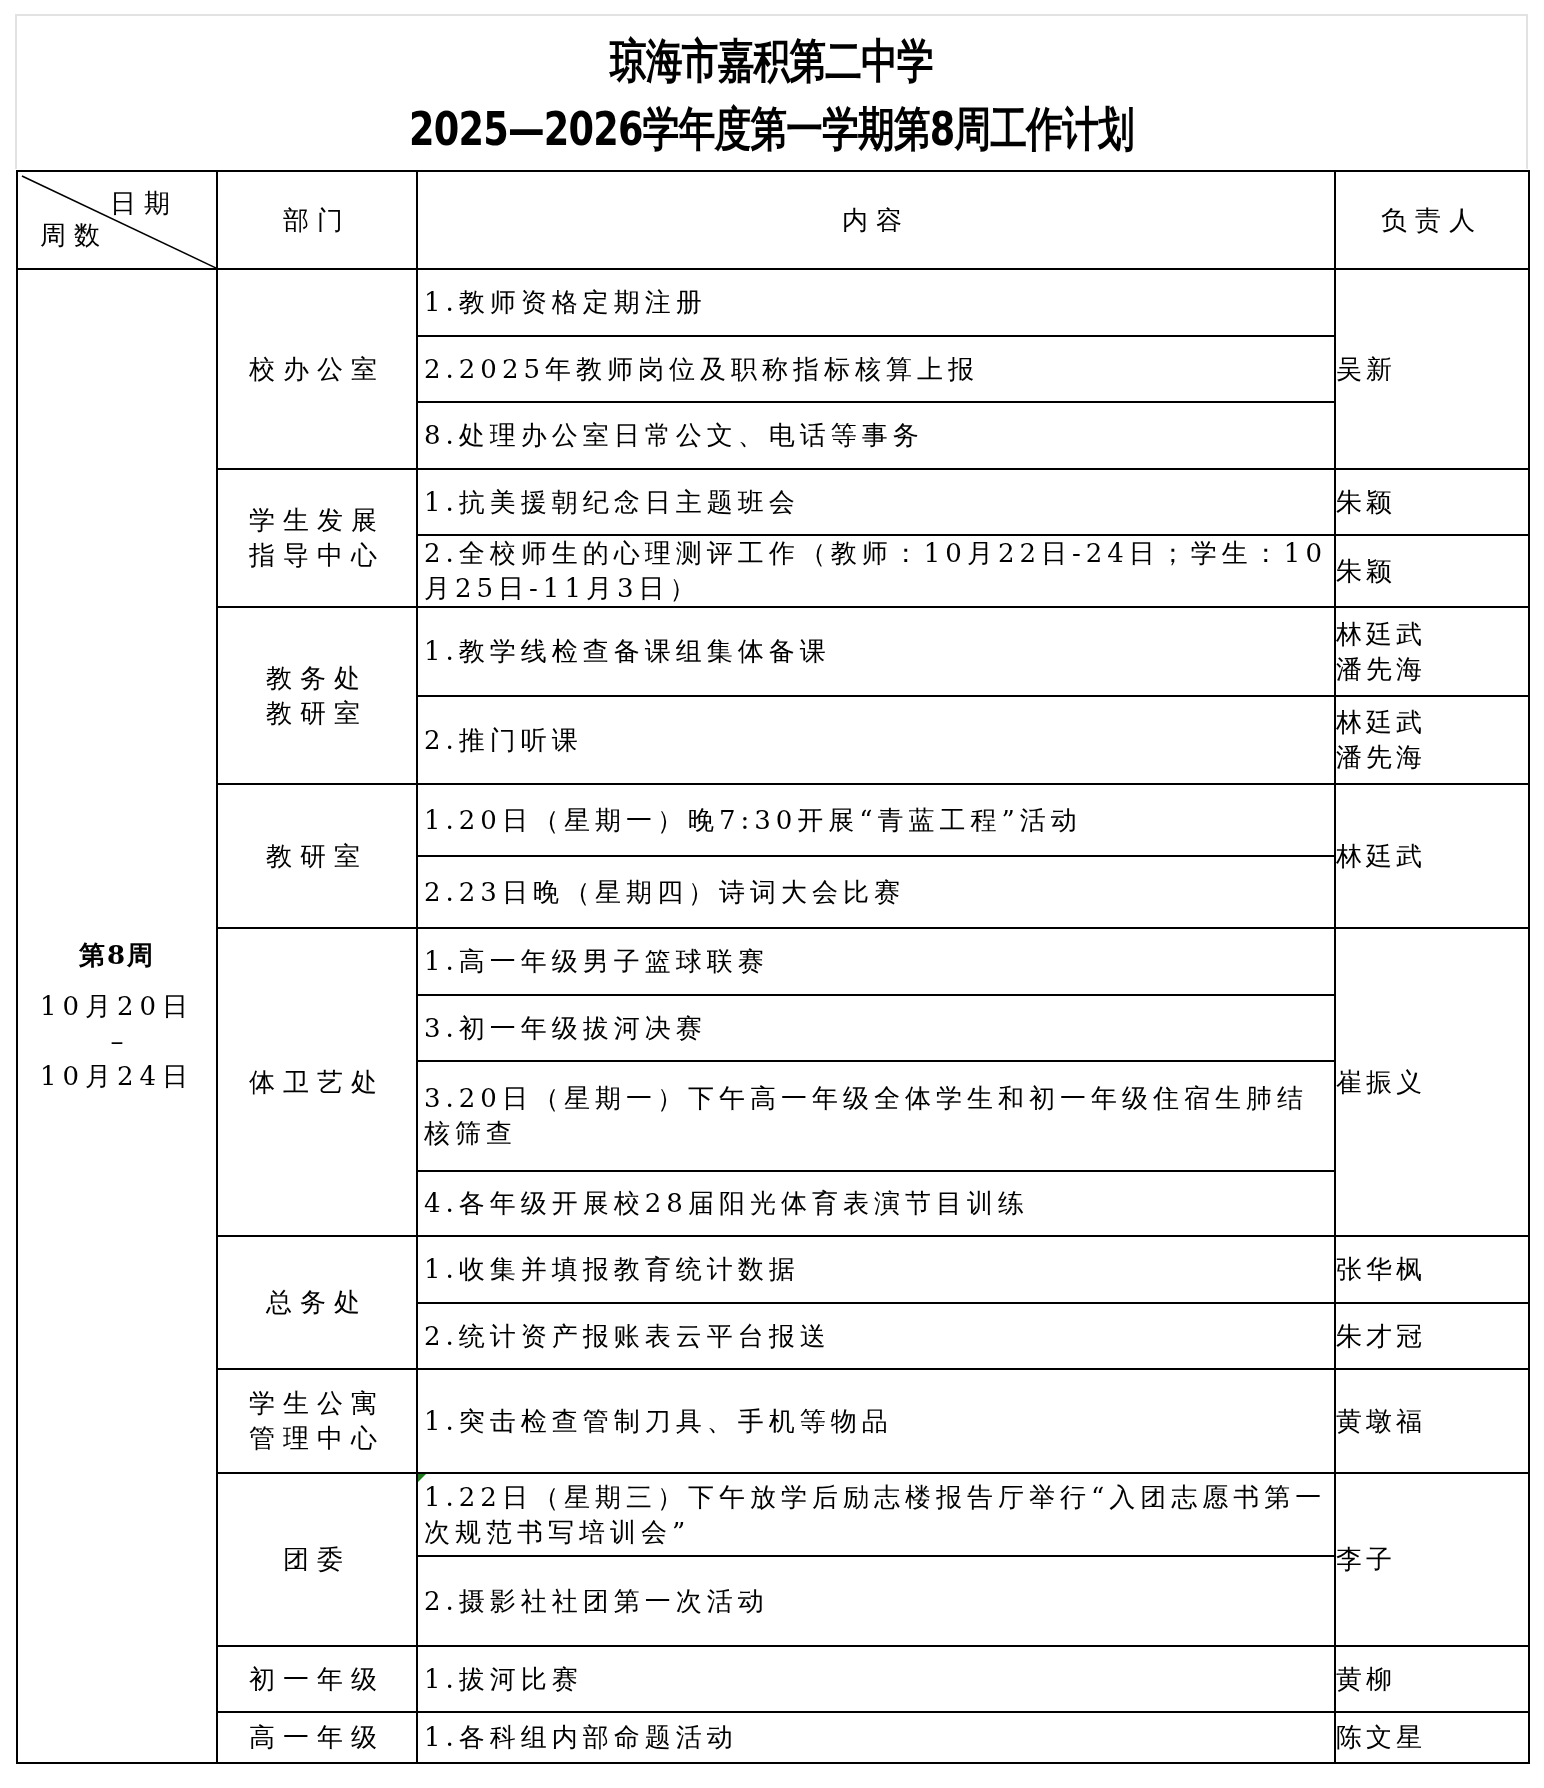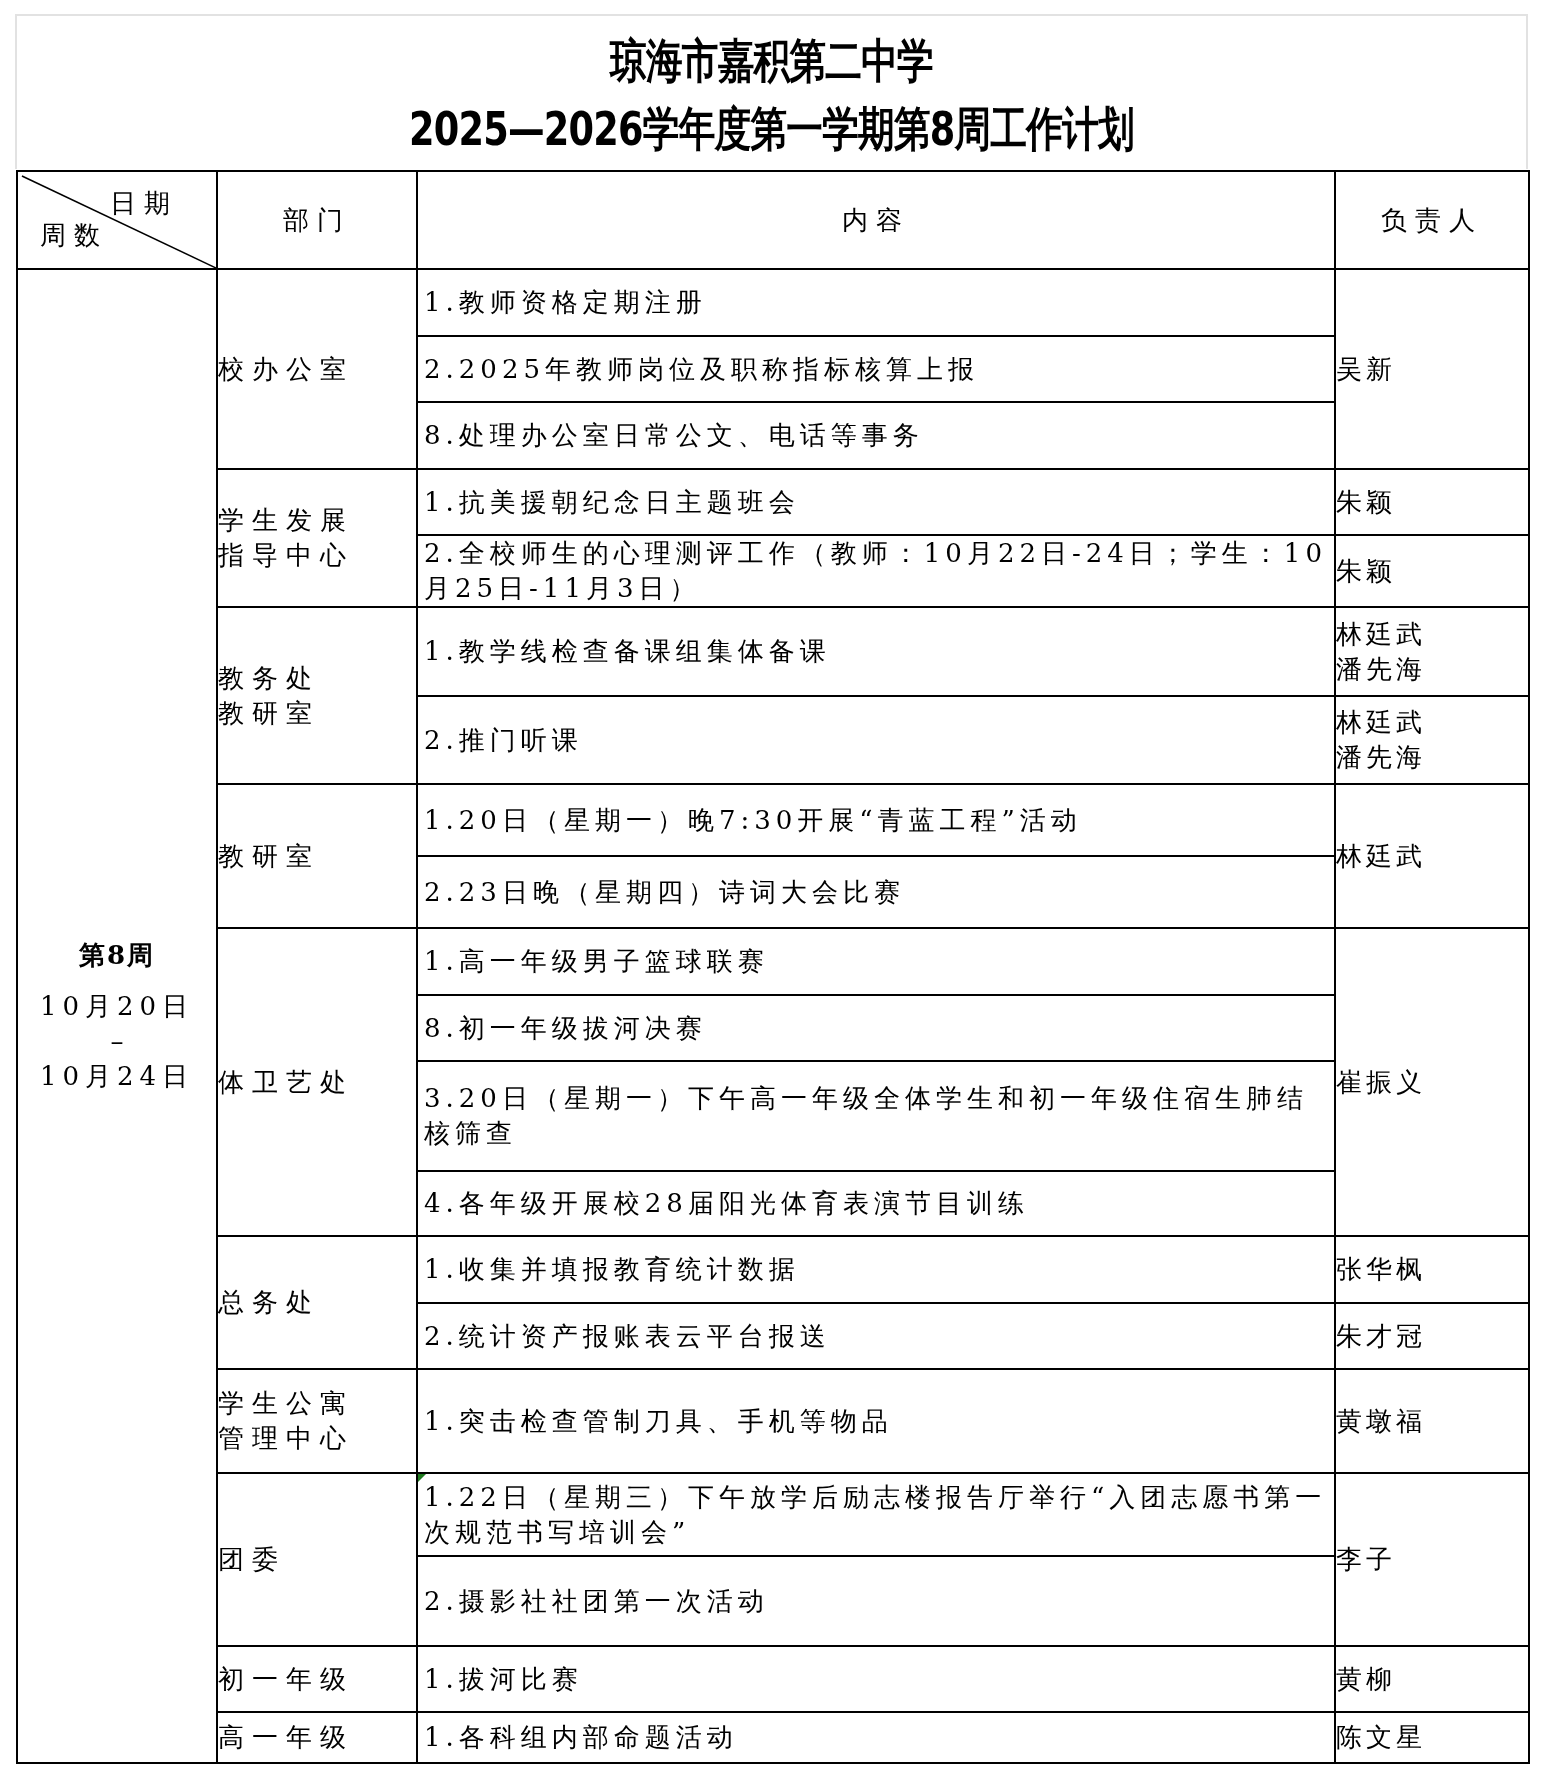--- a/index.html
+++ b/index.html
@@ -25,21 +25,21 @@
     .diag { position: relative; height: 96px; }
     .diag svg { position: absolute; left: 0; top: 0; width: 100%; height: 100%; }
     .diag .d-date { position: absolute; right: 38px; top: 14px; letter-spacing: 8px; }
     .diag .d-week { position: absolute; left: 22px; top: 46px; letter-spacing: 8px; }
 
     .week-cell { text-align: center; vertical-align: middle; font-size: 32px; line-height: 50px; }
     .week-cell .w-title { font-weight: bold; letter-spacing: 2px; margin-bottom: 16px; display:block; }
     .week-cell .w-date { letter-spacing: 6px; display:block; }
     .week-cell .w-dash { display:block; }
 
-    .dept { vertical-align: middle; letter-spacing: 8px; white-space: pre-line; }
+    .dept { text-align: center; vertical-align: middle; letter-spacing: 8px; white-space: pre-line; }
     .content { text-align: left; vertical-align: middle; padding-left: 6px !important;
                padding-right: 6px !important; letter-spacing: 5px; position: relative; }
     .person { text-align: left; vertical-align: middle; letter-spacing: 4px; white-space: pre-line; margin-top: 43px; }
     .excel-flag { position: absolute; left: 0; top: 0; width: 0; height: 0;
                   border-top: 8px solid #1f7a1f; border-right: 8px solid transparent; }
   </style>
 </head>
 <body>
 
 <div class="title-box">
@@ -115,21 +115,21 @@
       </tr>
       <tr style="height: 72px; margin-left: 16px;">
         <td class="content"><span>2.23日晚（星期四）诗词大会比赛</span></td>
       </tr>
       <tr style="height: 67px;">
         <td class="dept" rowspan="4">体卫艺处</td>
         <td class="content"><span>1.高一年级男子篮球联赛</span></td>
         <td class="person" rowspan="4">崔振义</td>
       </tr>
       <tr style="height: 66px;">
-        <td class="content"><span>8.初一年级拔河决赛</span></td>
+        <td class="content"><span>3.初一年级拔河决赛</span></td>
       </tr>
       <tr style="height: 110px;">
         <td class="content"><span>3.20日（星期一）下午高一年级全体学生和初一年级住宿生肺结核筛查</span></td>
       </tr>
       <tr style="height: 65px;">
         <td class="content"><span>4.各年级开展校28届阳光体育表演节目训练</span></td>
       </tr>
       <tr style="height: 67px;">
         <td class="dept" rowspan="2">总务处</td>
         <td class="content"><span>1.收集并填报教育统计数据</span></td>

